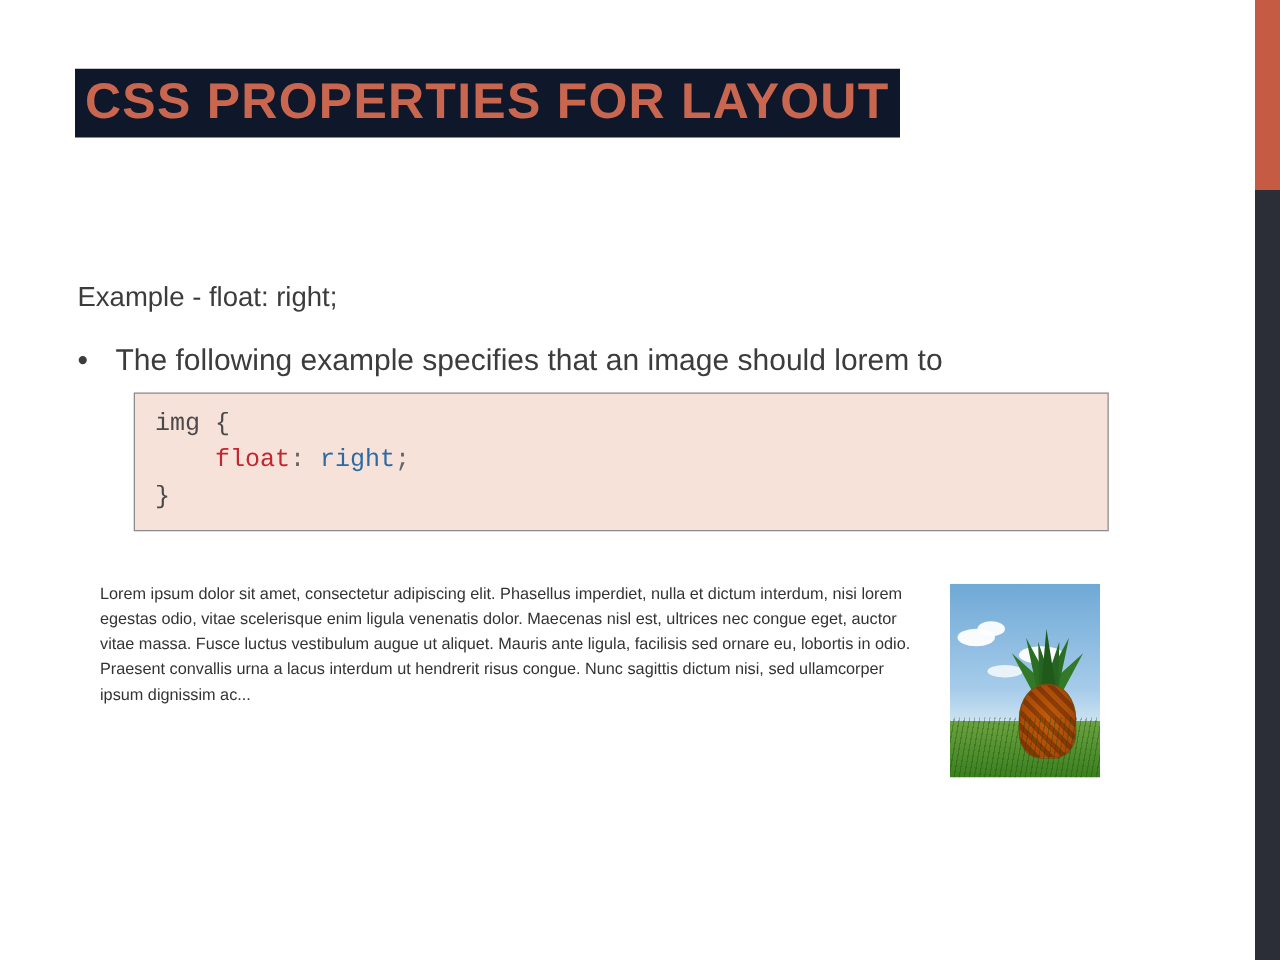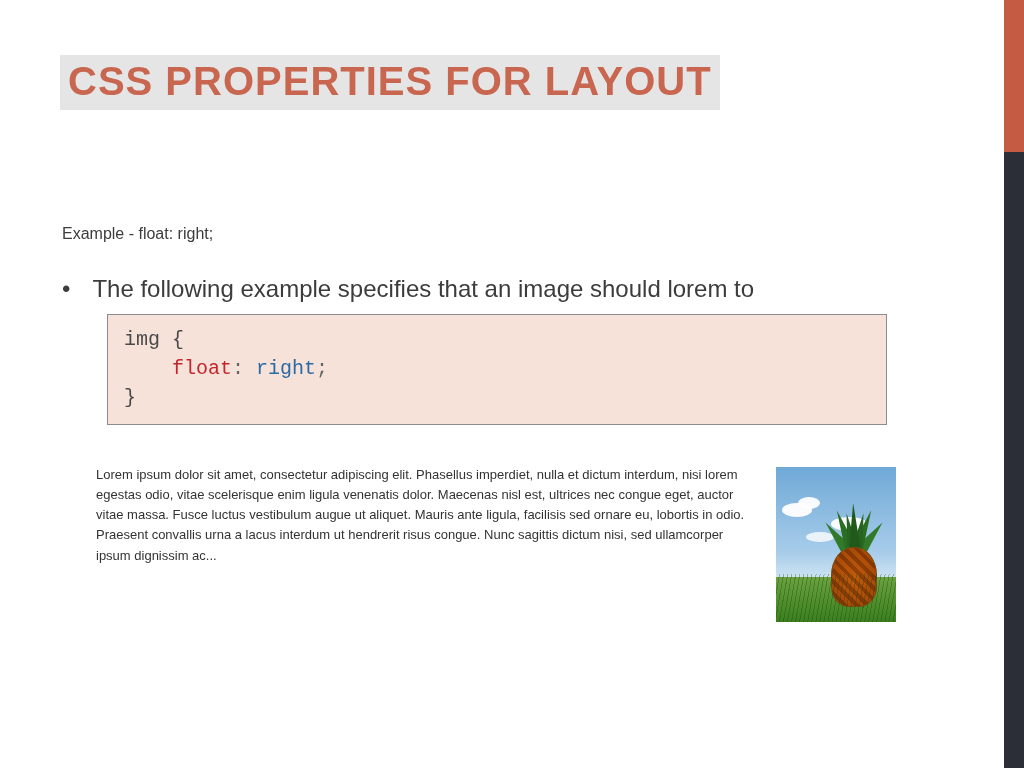--- a/index.html
+++ b/index.html
@@ -26,21 +26,21 @@
     right: 0;
     width: 20px;
     height: 616px;
     background: #2b2e36;
   }
 
   .title-bar {
     position: absolute;
     left: 60px;
     top: 55px;
-    background: #e5e5e5;
+    background: #0f172a;
     color: #c8664f;
     font-weight: 900;
     font-size: 40px;
     letter-spacing: 1px;
     padding: 4px 8px 6px 8px;
     font-family: Arial Black, Arial, sans-serif;
   }
 
   .subheading {
     position: absolute;
@@ -49,21 +49,21 @@
     font-size: 24px;
     color: #222;
     font-weight: bold;
   }
   .subheading .kw { color: #e21b1b; }
 
   .example-line {
     position: absolute;
     left: 62px;
     top: 225px;
-    font-size: 16px;
+    font-size: 22px;
     color: #3c3c3c;
   }
 
   .bullet-row {
     position: absolute;
     left: 62px;
     top: 275px;
     font-size: 24px;
     color: #3c3c3c;
     display: flex;
@@ -88,21 +88,20 @@
   .code-block .tok-blue  { color: #2b6aa3; }
   .code-block .tok-gray  { color: #666; }
   .code-block .indent { display:inline-block; width: 48px; }
 
   
   .demo {
     position: absolute;
     left: 80px;
     top: 465px;
     width: 800px;
-    margin-left: 16px;
   }
   .demo-text {
     font-size: 13px;
     line-height: 1.55;
     color: #333;
   }
   .demo-img {
     float: right;
     width: 120px;
     height: 155px;

